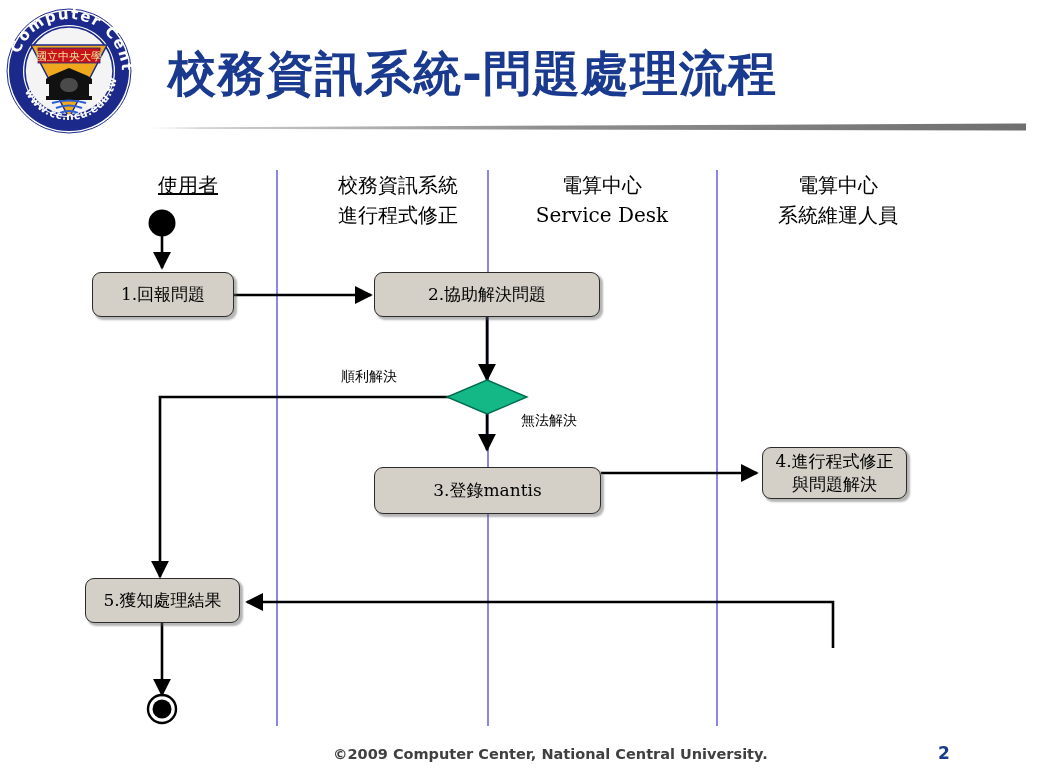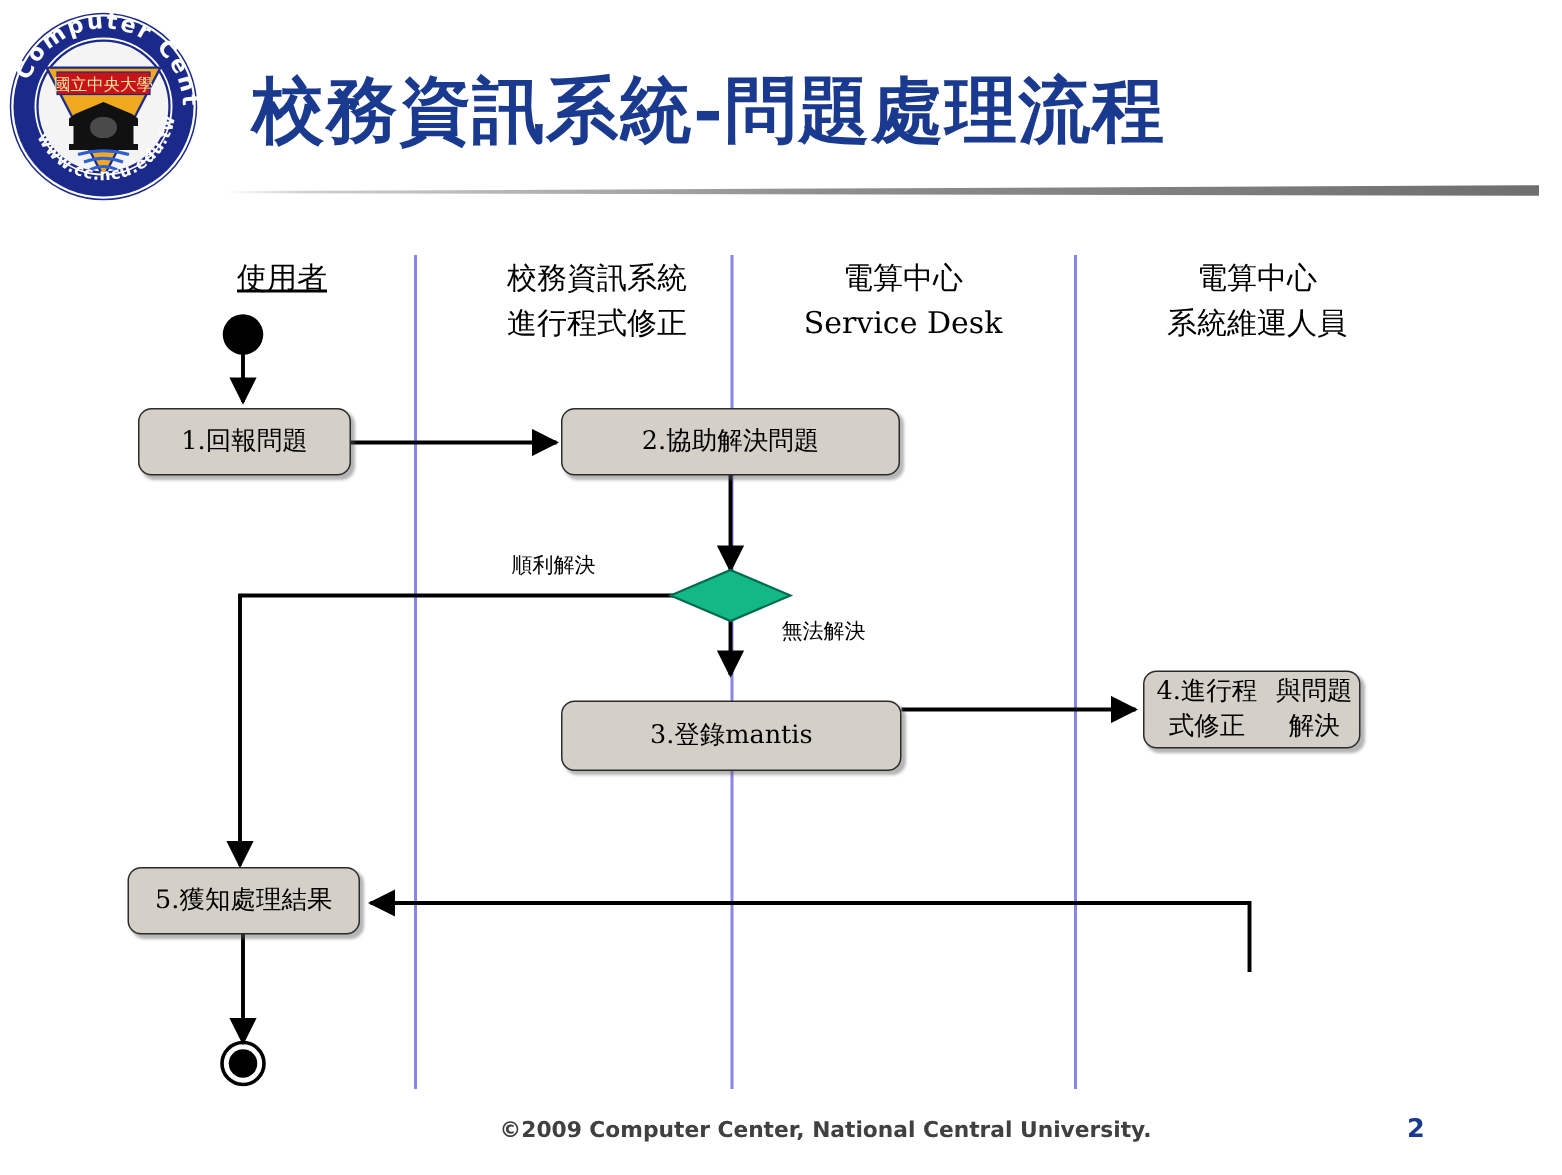--- a/index.html
+++ b/index.html
@@ -171,21 +171,21 @@
   </div>
 
   <div class="node" style="left:374px;top:132px;width:226px;height:45px;">
     <span>2.協助解決問題</span>
   </div>
 
   <div class="node" style="left:374px;top:327px;width:227px;height:47px;">
     <span>3.登錄mantis</span>
   </div>
 
-  <div class="node" style="left:762px;top:307px;width:145px;height:52px;">
+  <div class="node" style="left:762px;top:307px;width:145px;height:52px;flex-direction:column;text-align:right;">
     <span>4.進行程式修正</span>
     <span>與問題解決</span>
   </div>
 
   <div class="node" style="left:85px;top:438px;width:155px;height:45px;">
     <span>5.獲知處理結果</span>
   </div>
 
   <div class="edge-label" style="left:325px;top:228px;">順利解決</div>
   <div class="edge-label" style="left:505px;top:272px;">無法解決</div>

